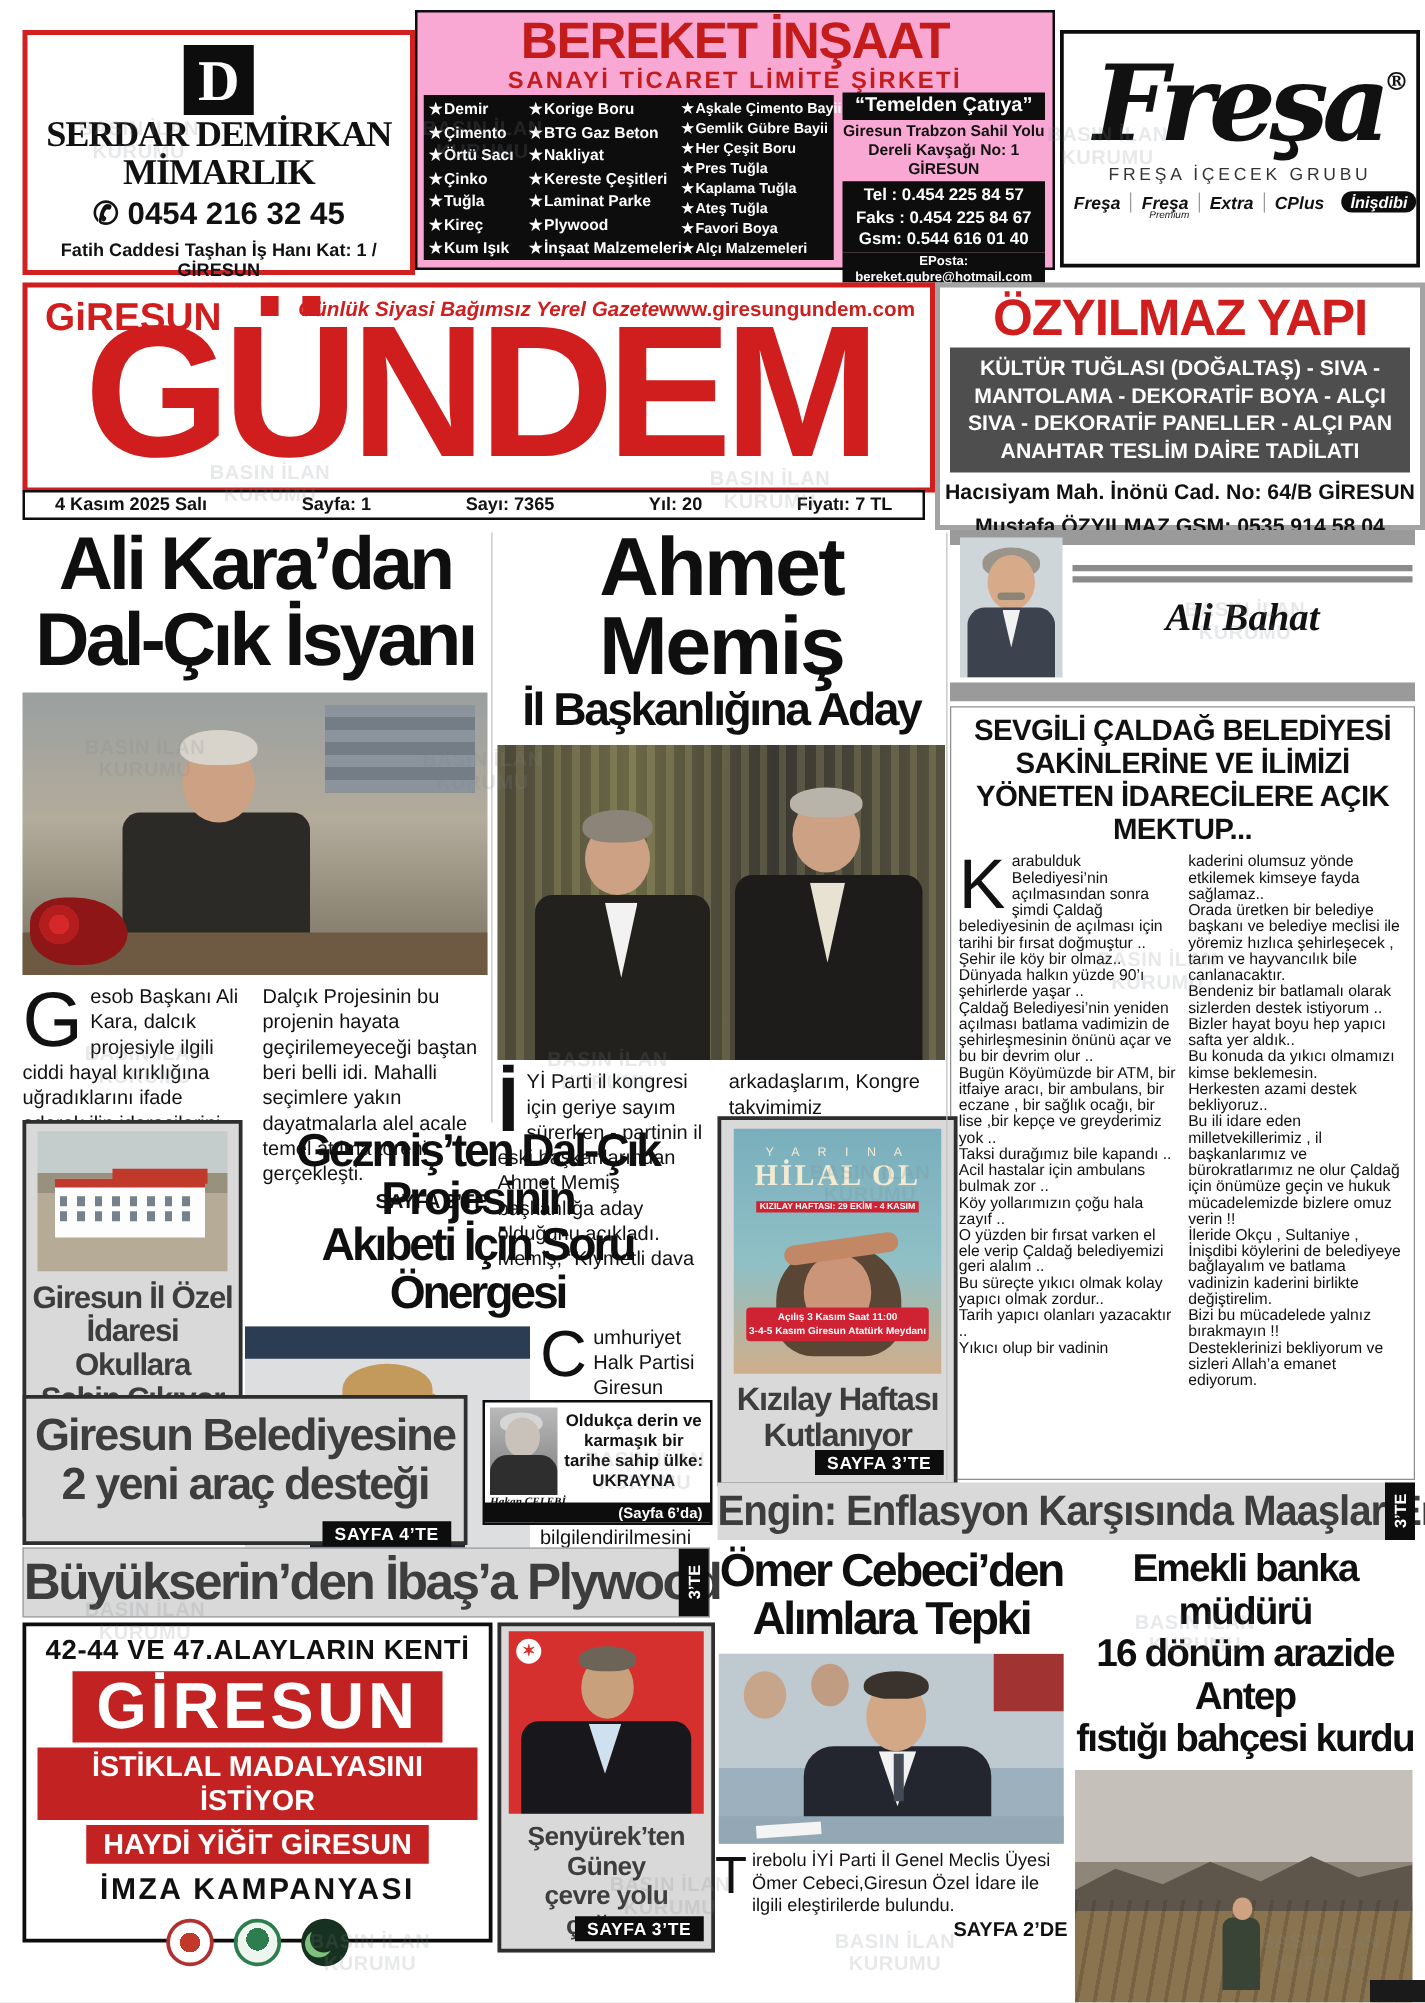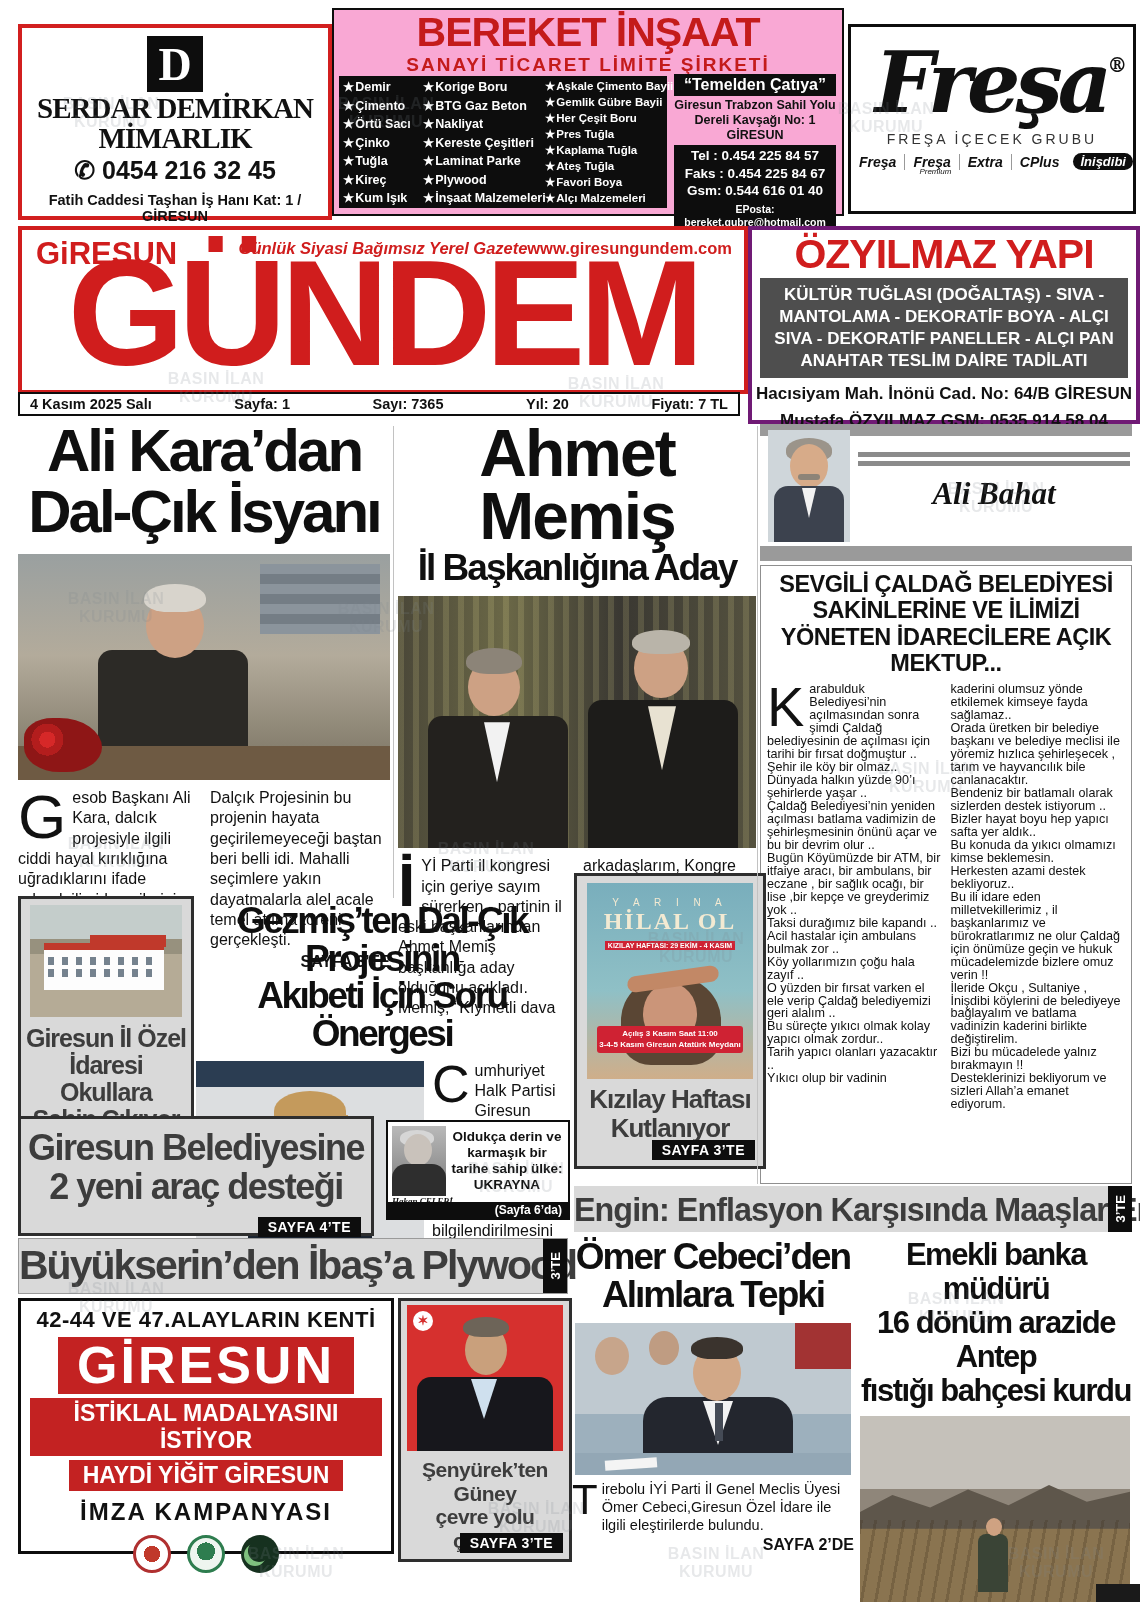--- a/index.html
+++ b/index.html
@@ -42,23 +42,23 @@
   .fprem{position:absolute;left:14px;top:13px;font-size:8px;font-weight:normal;}
   .fbrand-dark{background:#0d0d0d;color:#fff;border-radius:9px;padding:1px 7px;margin-left:6px;font-size:13px;}
   
   .masthead{left:18px;top:226px;width:722px;height:160px;border:4px solid #d01d1d;background:#fff;}
   .mh-city{position:absolute;left:14px;top:6px;color:#d01d1d;font-weight:bold;font-size:31px;}
   .mh-tag{position:absolute;left:50%;transform:translateX(-50%);top:9px;color:#d01d1d;font-weight:bold;font-style:italic;font-size:16.5px;}
   .mh-web{position:absolute;right:12px;top:9px;color:#d01d1d;font-weight:bold;font-size:16.5px;}
   .mh-title{position:absolute;left:0;right:0;top:24px;color:#d01d1d;font-weight:bold;font-size:150px;
             line-height:118px;text-align:center;letter-spacing:-6px;}
   .dateline{left:18px;top:392px;width:722px;height:24px;border:2px solid #0d0d0d;display:flex;align-items:center;
-            justify-content:space-between;font-weight:bold;font-size:14.5px;padding:0 10px;box-sizing:border-box;background:#fff;}
-  
-  .ad-ozyilmaz{left:748px;top:226px;width:384px;height:190px;border:4px solid #701a75;background:#fff;text-align:center;}
+            justify-content:space-between;font-weight:bold;font-size:14.5px;padding:0 24px;box-sizing:border-box;background:#fff;}
+  
+  .ad-ozyilmaz{left:748px;top:226px;width:384px;height:190px;border:4px solid #a3a3a3;background:#fff;text-align:center;}
   .oz-title{color:#d01d1d;font-weight:bold;font-size:41px;line-height:1.05;margin-top:3px;letter-spacing:-1px;}
   .oz-services{background:#4e4e4e;color:#fff;font-weight:bold;font-size:17px;line-height:1.3;padding:6px 6px;margin:2px 8px 0;text-align:center;}
   .oz-addr{font-weight:bold;font-size:17px;line-height:1.25;margin-top:5px;}
   
   .hl{font-weight:bold;color:#0f0f0f;text-align:center;}
   .art-alikara{left:18px;top:422px;width:372px;}
   .ak-h1{font-size:60px;letter-spacing:-3px;line-height:.98;}
   .ak-h2{font-size:60px;letter-spacing:-3px;line-height:1.02;}
   .photo{position:relative;overflow:hidden;}
   .ak-photo{width:372px;height:226px;margin-top:12px;background:linear-gradient(180deg,#9aa0a0 0%,#b3ab9b 45%,#77705f 100%);}
@@ -93,21 +93,21 @@
   .gb-head{color:#3d3d3d;font-weight:bold;text-align:center;letter-spacing:-1px;}
   .box-ozelidare{left:18px;top:896px;width:170px;height:312px;}
   .oi-photo{width:152px;height:112px;margin:6px auto 0;background:linear-gradient(180deg,#c4cdcb 0 30%,#97917e 30% 44%,#b5ab96 44% 100%);}
   .oi-head{font-size:25px;line-height:1.08;margin-top:8px;}
   .art-gezmis{left:196px;top:902px;width:372px;}
   .gz-h{font-size:37px;letter-spacing:-2.5px;line-height:1.02;}
   .gz-row{display:flex;gap:8px;margin-top:8px;}
   .gz-photo{width:228px;height:186px;background:linear-gradient(180deg,#e4e6e8 0 12%,#dcdee0 12% 100%);flex:none;}
   .gz-body{font-size:16px;line-height:1.25;width:134px;}
   .gz-dc{float:left;font-size:52px;line-height:42px;margin:2px 5px 0 0;}
-  .box-kizilay{left:574px;top:873px;width:186px;height:290px;}
+  .box-kizilay{left:574px;top:893px;width:186px;height:290px;}
   .kz-poster{width:166px;height:196px;margin:7px auto 0;background:linear-gradient(180deg,#79aebc 0%,#8fc0c6 55%,#cfae8a 100%);
              position:relative;overflow:hidden;text-align:center;}
   .kz-t1{color:#f3ead2;font-size:10px;letter-spacing:6px;margin-top:14px;}
   .kz-t2{color:#f3ead2;font-size:24px;font-weight:bold;letter-spacing:2px;font-family:"Liberation Serif",serif;}
   .kz-band{background:#c e;background:#cf2233;color:#fff;font-size:7px;font-weight:bold;width:130px;margin:6px auto 0;padding:1px 0;}
   .kz-banner{position:absolute;left:10px;right:10px;bottom:26px;background:#cf2233;color:#fff;font-size:8px;font-weight:bold;
              border-radius:3px;padding:3px 2px;line-height:1.3;}
   .kz-head{font-size:26px;line-height:1.1;margin-top:6px;}
   .box-belediye{left:18px;top:1116px;width:350px;height:114px;text-align:center;}
   .bel-head{font-size:36px;letter-spacing:-1.5px;line-height:1.08;margin-top:10px;}

